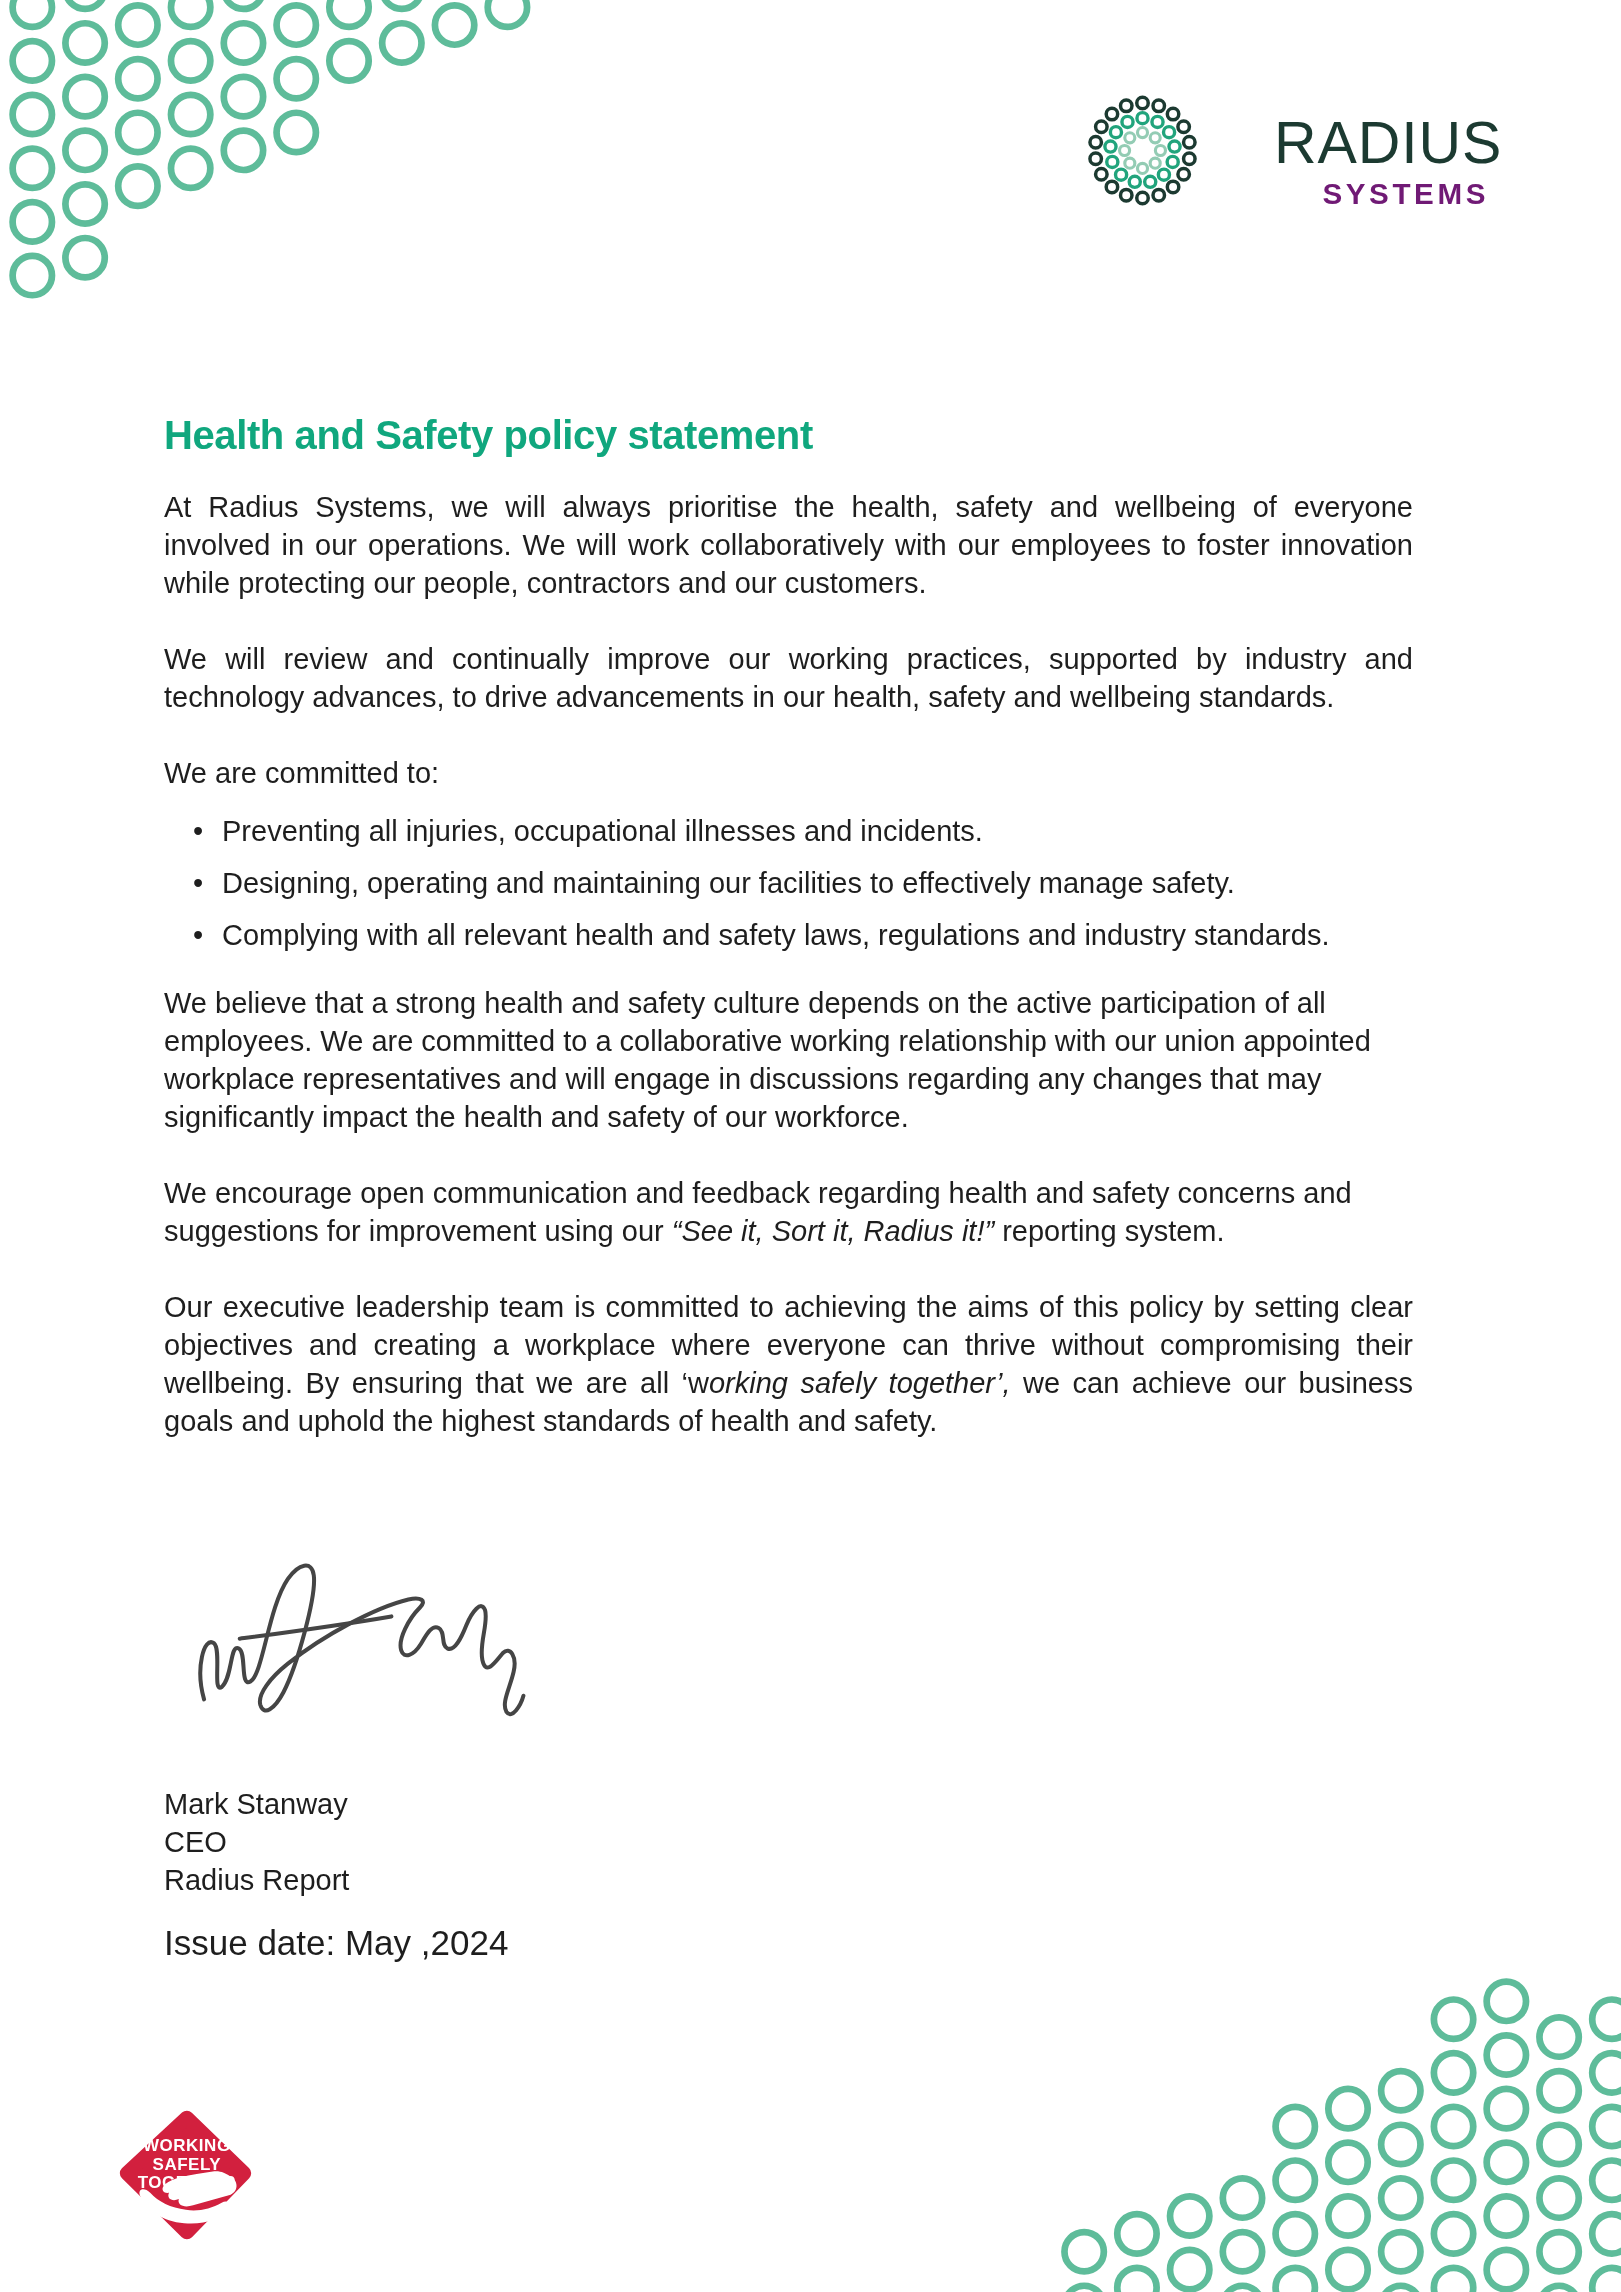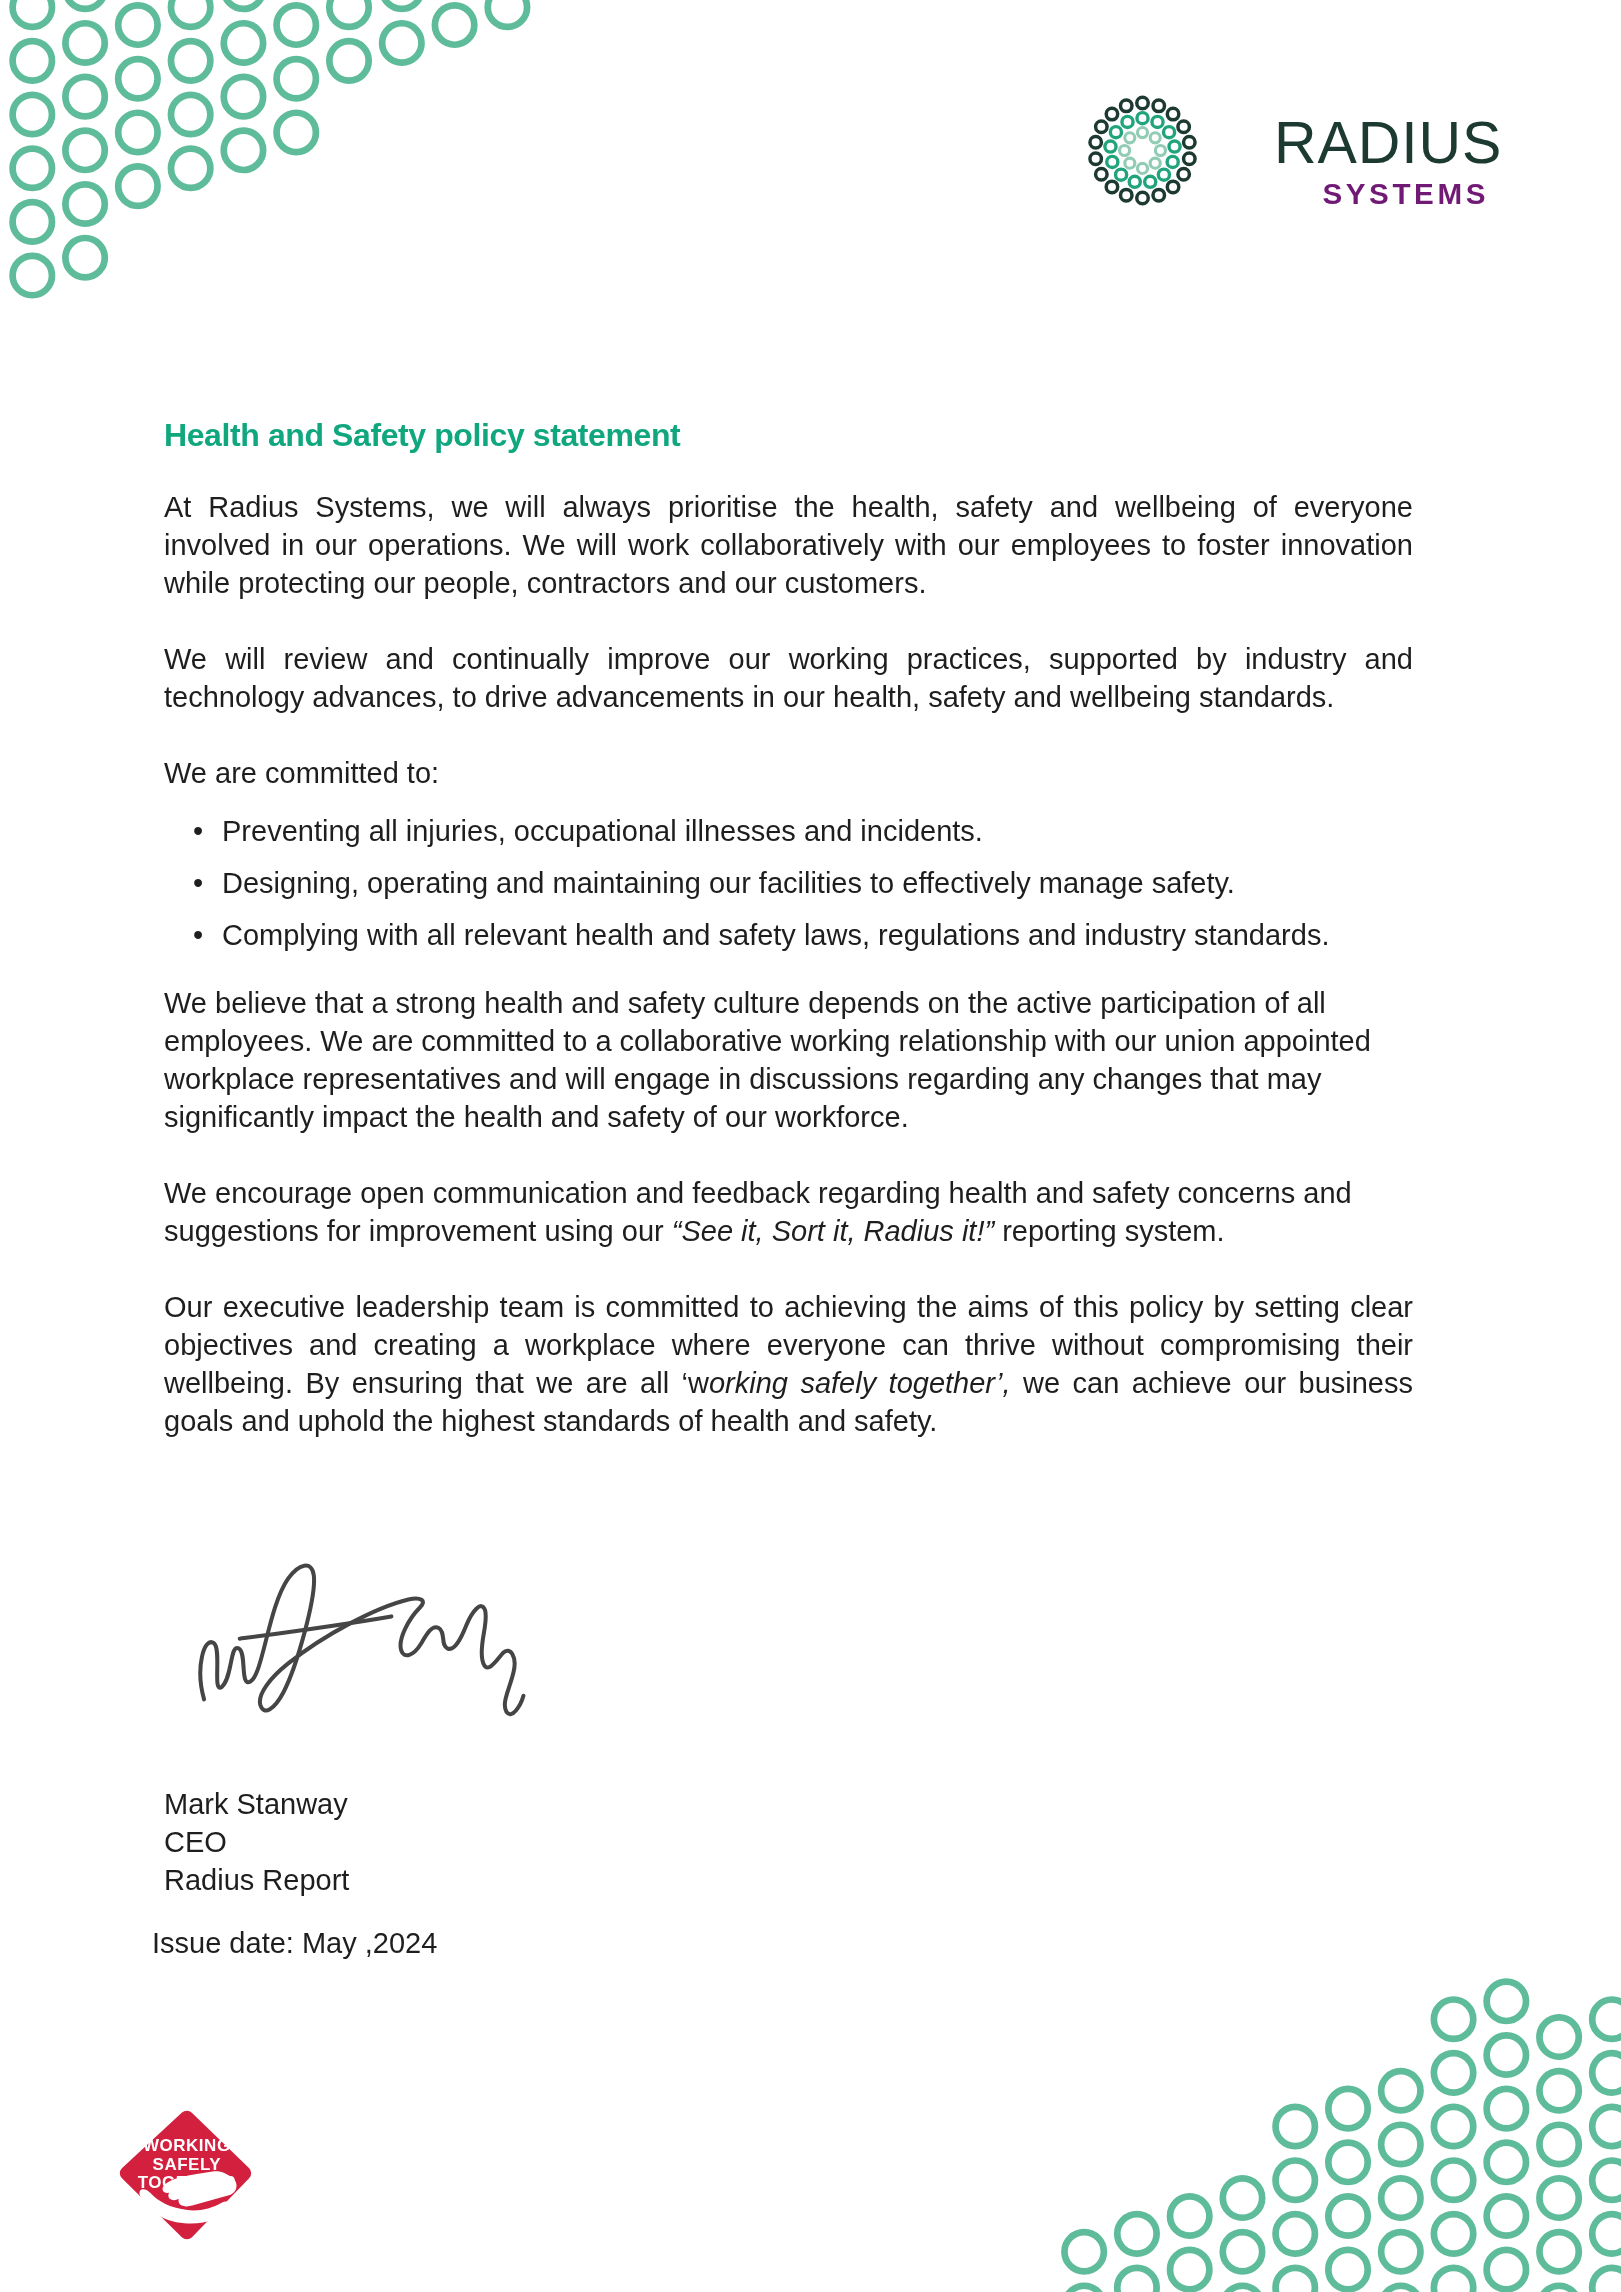--- a/index.html
+++ b/index.html
@@ -28,21 +28,21 @@
     text-align:right;font-size:29.6px;font-weight:700;letter-spacing:3.6px;line-height:32px;
   }
 
   
   .content{
     position:absolute;left:164px;top:414px;width:1249px;
     font-size:29px;line-height:38px;
   }
   .doc-title{
     margin:0 0 31px 0;
-    font-size:32px;line-height:43px;font-weight:700;letter-spacing:-0.4px;
+    font-size:40px;line-height:43px;font-weight:700;letter-spacing:-0.4px;
   }
   .content p{margin:0 0 38px 0;}
   .justify{text-align:justify;}
   .committed{margin-bottom:19.7px !important;}
   ul.commitments{list-style:none;margin:0 0 30px 29px;padding:0;}
   ul.commitments li{
     position:relative;padding-left:29px;margin-bottom:14.3px;text-align:justify;
   }
   ul.commitments li::before{
     content:"\2022";position:absolute;left:0;top:0;font-size:29px;
@@ -50,22 +50,22 @@
   em.q{font-style:italic;}
 
   #signature{position:absolute;left:188px;top:1552px;}
 
   .signer{
     position:absolute;left:164px;top:1785px;
     font-size:29px;line-height:38px;
   }
   .signer div{margin:0;}
   .issue-date{
-    position:absolute;left:152px;top:1924px;
-    font-size:29px;line-height:38px;
+    position:absolute;left:164px;top:1924px;
+    font-size:35px;line-height:38px;
   }
 
   #badge{position:absolute;left:116px;top:2108px;}
   .badge-text{
     font-family:"Liberation Sans", sans-serif;
     font-weight:700;font-size:19px;letter-spacing:0.6px;
     fill:#ffffff;text-anchor:middle;
   }
 </style>
 </head>

